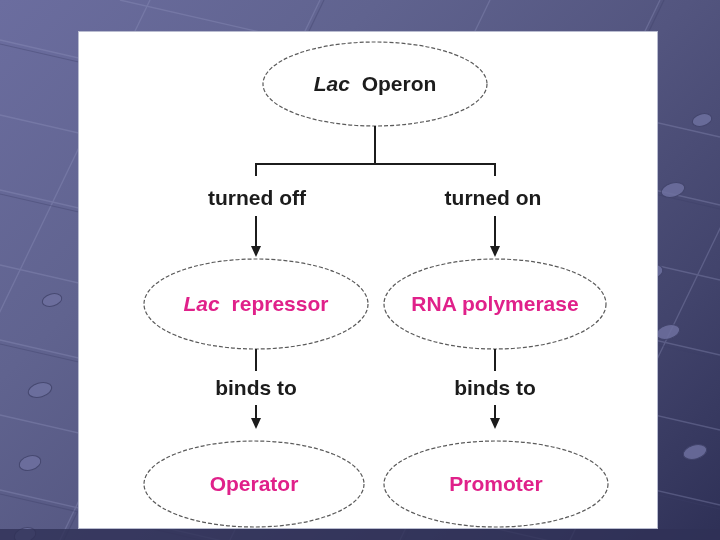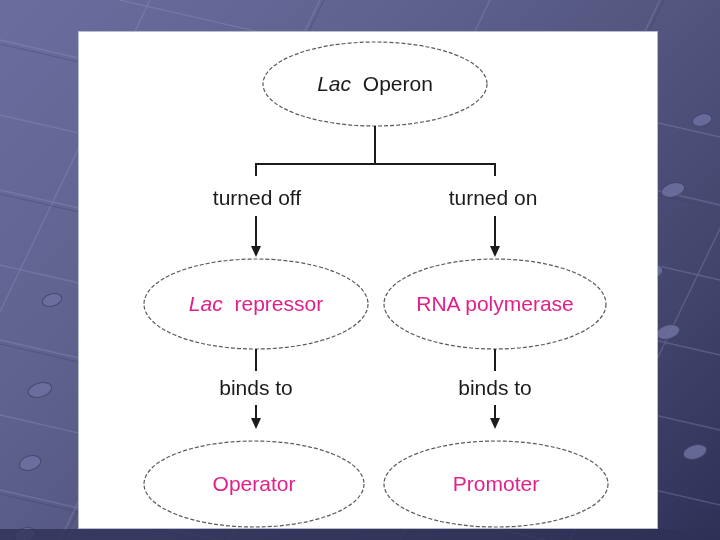--- a/index.html
+++ b/index.html
@@ -16,20 +16,21 @@
   .bg-svg {
     position: absolute; left: 0; top: 0;
   }
   .panel {
     position: absolute;
     left: 78px; top: 31px;
     width: 580px; height: 498px;
     background: #ffffff;
     border: 1px solid #b9bcd0;
     box-sizing: border-box;
+    font-weight: bold;
   }
   .diagram-svg { position: absolute; left: 0; top: 0; }
   text { font-family: "Liberation Sans", sans-serif; }
 </style>
 </head>
 <body>
 
 <div class="slide">
 
   <svg class="bg-svg" width="720" height="540" viewBox="0 0 720 540">

